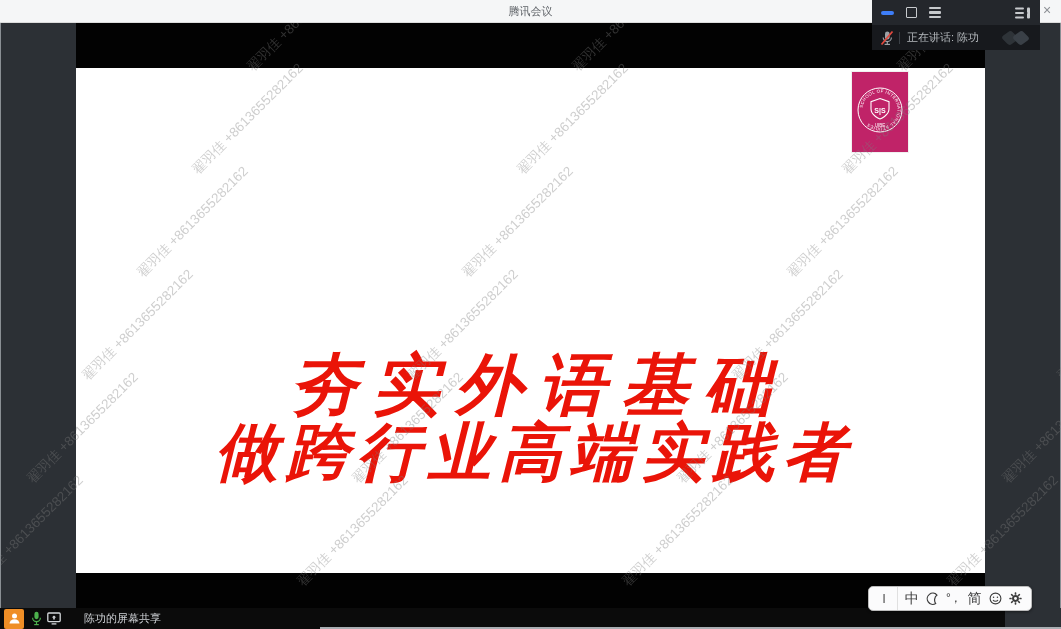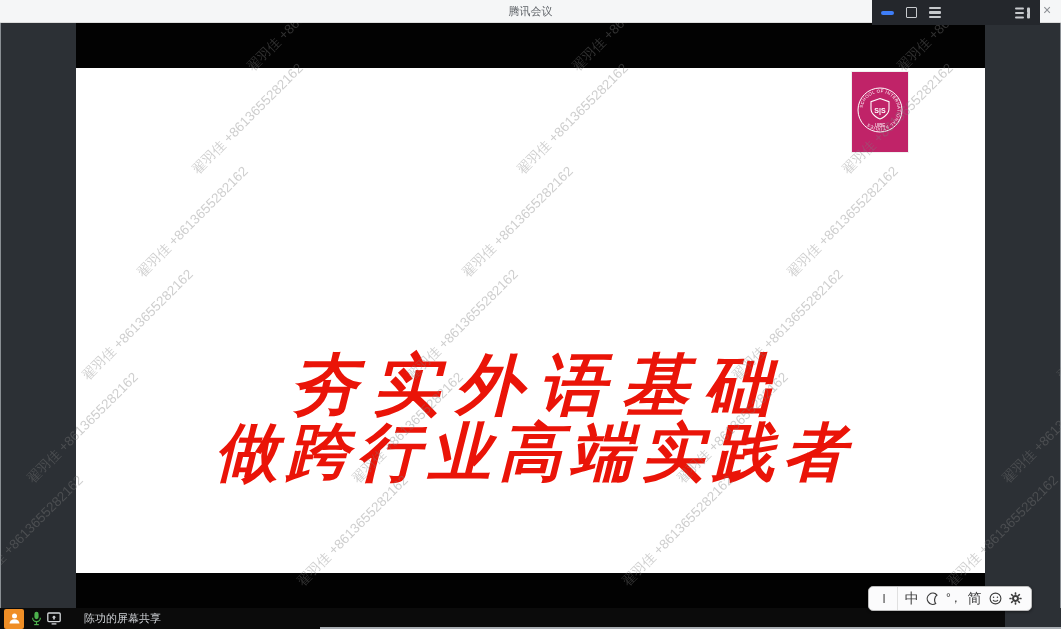--- a/index.html
+++ b/index.html
@@ -131,20 +131,35 @@
           <i></i>
         </div>
       <svg class="ic-side" viewBox="0 0 16 12">
         <rect x="0" y="0.5" width="9" height="2" rx="1" fill="#c7cacd"></rect>
         <rect x="0" y="5" width="9" height="2" rx="1" fill="#c7cacd"></rect>
         <rect x="0" y="9.5" width="9" height="2" rx="1" fill="#c7cacd"></rect>
         <rect x="12" y="0.5" width="3" height="11" rx="1" fill="#c7cacd"></rect>
         <path d="M9.5 6 l3 0" stroke="#24272c" stroke-width="1"></path>
       </svg>
     </div>
+    <div class="panel-row2">
+      <svg width="14" height="16" viewBox="0 0 14 16">
+        <rect x="5" y="1.5" width="4.6" height="8" rx="2.3" fill="#9da1a6"></rect>
+        <path d="M3.2 7.5 a4.1 4.1 0 0 0 8.2 0" fill="none" stroke="#9da1a6" stroke-width="1.2"></path>
+        <line x1="7.3" y1="11.8" x2="7.3" y2="14" stroke="#9da1a6" stroke-width="1.2"></line>
+        <line x1="4.6" y1="14.4" x2="10" y2="14.4" stroke="#9da1a6" stroke-width="1.2"></line>
+        <line x1="1.5" y1="14.5" x2="12.5" y2="1.5" stroke="#e0493e" stroke-width="1.8"></line>
+      </svg>
+      <div class="panel-div"></div>
+      <div class="speaking">正在讲话: 陈功</div>
+      <div class="ghost-logo">
+          <i></i>
+          <i></i>
+        </div>
+    </div>
   </div>
 
   <div class="bottom-bar">
     <div class="part-btn">
       <svg width="13" height="13" viewBox="0 0 13 13">
         <circle cx="6.5" cy="4" r="2.5" fill="#ffffff"></circle>
         <path d="M1.5 11.5 a5 4.3 0 0 1 10 0 z" fill="#ffffff"></path>
       </svg>
     </div>
     <div class="bb-icon">

